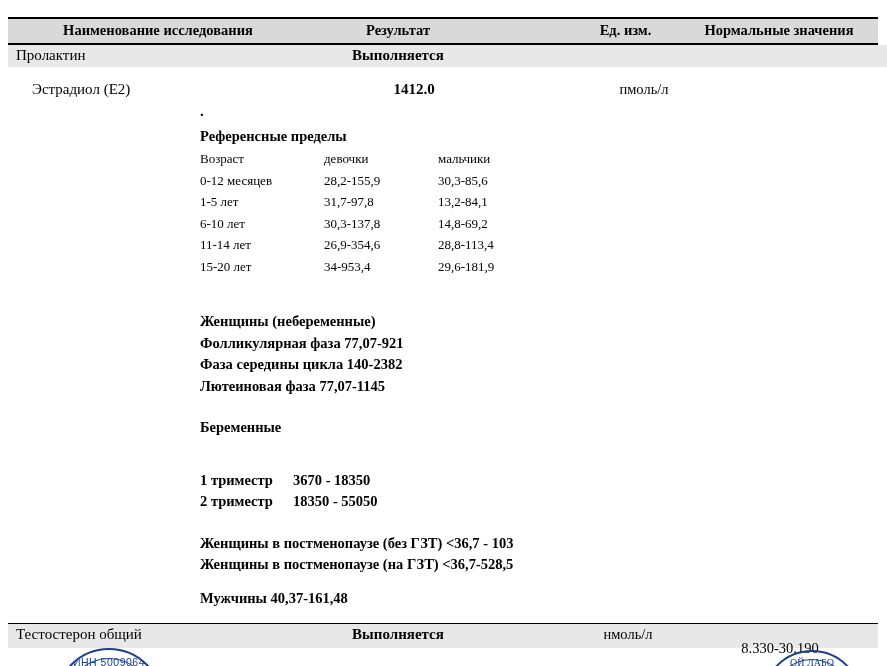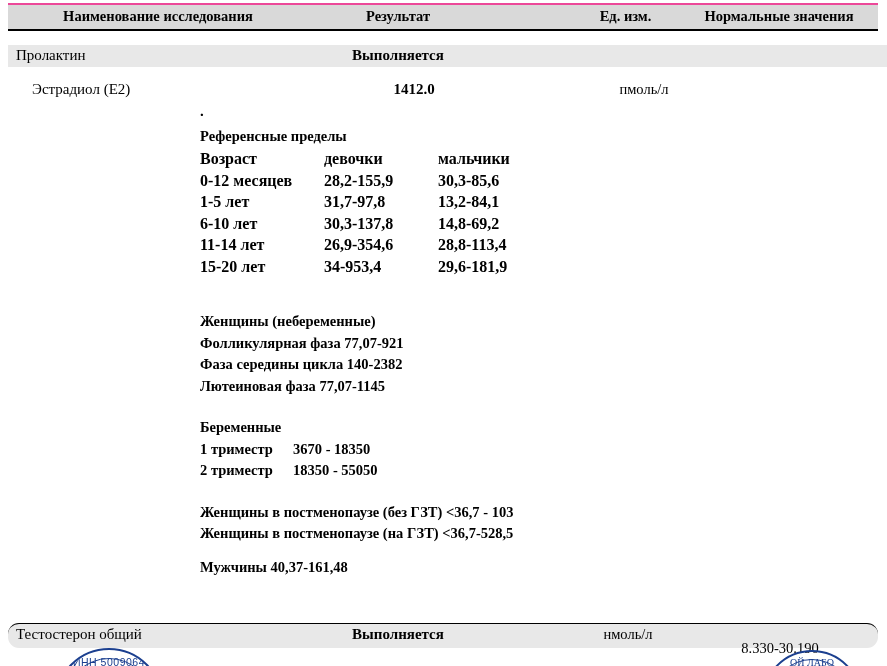--- a/index.html
+++ b/index.html
@@ -19,25 +19,25 @@
   .page {
     position: relative;
     width: 887px;
     height: 666px;
   }
 
   
   .thead {
     position: absolute;
     left: 8px;
-    top: 3px;
+    top: 17px;
     width: 870px;
     height: 24px;
     background: #d9d9d9;
-    border-top: 2px solid #ec4899;
+    border-top: 2px solid #000000;
     border-bottom: 2px solid #000;
   }
   .thead .cell {
     position: absolute;
     top: 3px;
     font-weight: bold;
     font-size: 14.5px;
     text-align: center;
     white-space: nowrap;
   }
@@ -82,21 +82,20 @@
     margin-left: 16px;
   }
   .row-bottom {
     position: absolute;
     left: 8px;
     top: 623px;
     width: 870px;
     height: 24px;
     background: #e8e8e8;
     border-top: 1.5px solid #000;
-    border-radius: 11px;
   }
 
   .c-name {
     position: absolute;
     left: 8px;
     top: 2px;
     font-size: 15px;
     white-space: nowrap;
   }
   .c-res {
@@ -145,38 +144,38 @@
   }
   .refblock .hdr {
     margin-top: 6px;
     line-height: 21px;
   }
   .ref-table {
     margin-top: 1px;
     border-collapse: collapse;
   }
   .ref-table td {
-    font-weight: bold;
-    font-size: 16px;
+    font-weight: normal;
+    font-size: 13px;
     line-height: 21.5px;
     padding: 0;
     white-space: nowrap;
     vertical-align: top;
   }
   .ref-table td.col-age   { width: 124px; }
   .ref-table td.col-girls { width: 114px; }
   .ref-table td.col-boys  { width: 140px; }
 
   .gap-lg { height: 34px; }
   .gap-md { height: 20px; }
   .gap-sm { height: 12px; }
 
   .line { line-height: 21.5px; white-space: nowrap; }
 
-  .tri-table { border-collapse: collapse; }
+  .tri-table { border-collapse: collapse; margin-top: 31px; }
   .tri-table td {
     font-weight: bold;
     font-size: 14.5px;
     line-height: 21.5px;
     padding: 0;
     white-space: nowrap;
   }
   .tri-table td.tri-label { width: 93px; }
 
   

